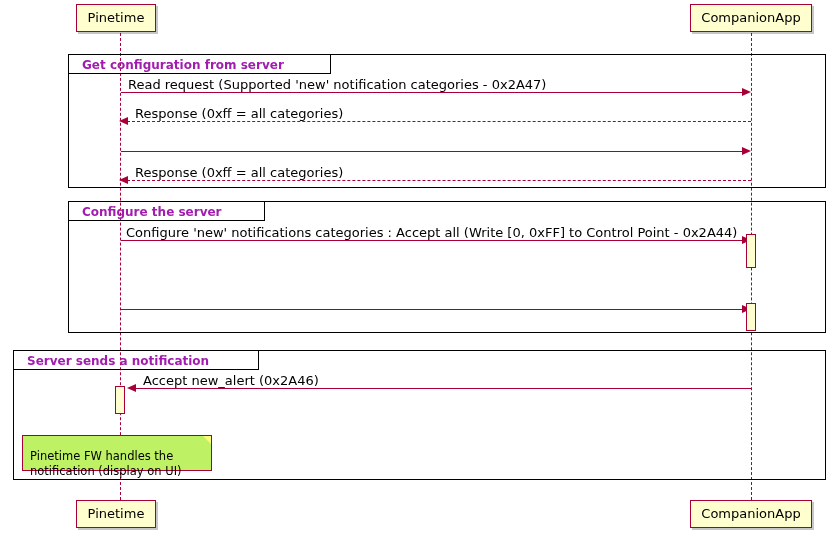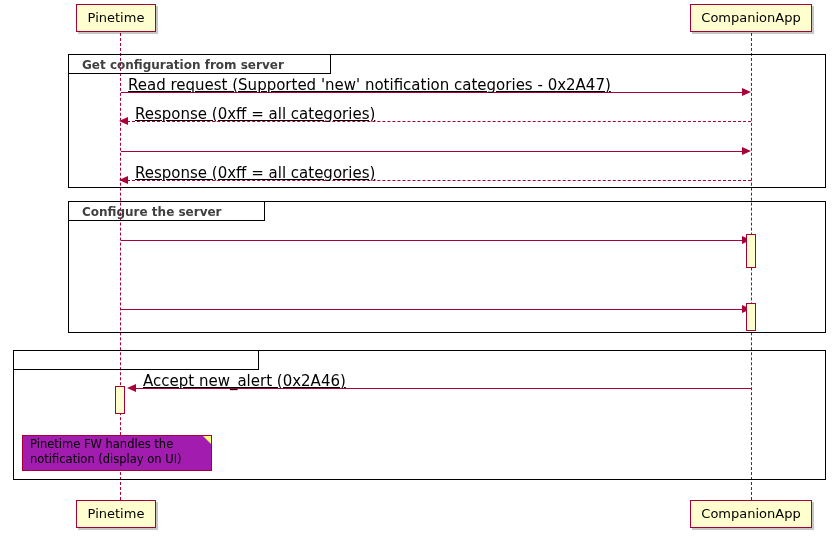--- a/index.html
+++ b/index.html
@@ -57,21 +57,21 @@
     box-sizing: border-box;
     border-right: 1.5px solid #000000;
     border-bottom: 1.5px solid #000000;
     background: transparent;
     height: 20px;
   }
   .group-label {
     position: absolute;
     font-size: 12px;
     font-weight: bold;
-    color: #404040;
+    color: #a21caf;
     white-space: nowrap;
     line-height: 1;
   }
   
   .arrow-line {
     position: absolute;
     height: 0;
     border-top: 1px solid #A80036;
   }
   .arrow-line.dashed {
@@ -88,35 +88,34 @@
   .arrow-head-left {
     position: absolute;
     width: 0;
     height: 0;
     border-top: 4px solid transparent;
     border-bottom: 4px solid transparent;
     border-right: 9px solid #A80036;
   }
   .msg-label {
     position: absolute;
-    font-size: 15px;
+    font-size: 13px;
     color: #000000;
     white-space: nowrap;
     line-height: 1;
-    text-decoration: underline;
   }
   
   .note {
     position: absolute;
     box-sizing: border-box;
-    background: #a21caf;
+    background: #bef264;
     border: 1px solid #A80036;
     font-size: 11.5px;
     color: #000000;
-    padding: 1px 7px;
+    padding: 13px 7px;
     line-height: 1.32;
     white-space: pre-line;
   }
   .note-fold {
     position: absolute;
     width: 0;
     height: 0;
     border-left: 9px solid transparent;
     border-top: 9px solid #A80036;
   }
@@ -157,28 +156,30 @@
   <div class="arrow-line dashed" style="left:127px; top:180px; width:624px;"></div>
   <div class="arrow-head-left" style="left:119px; top:176px;"></div>
   <div class="msg-label" style="left:135px; top:166px;">Response (0xff = all categories)</div>
 
   <div class="group" style="left:68px; top:201px; width:758px; height:132px;"></div>
   <div class="group-tab" style="left:68px; top:201px; width:197px;"></div>
   <div class="group-label" style="left:82px; top:206px;text-align:right;">Configure the server</div>
 
   <div class="arrow-line" style="left:121px; top:240px; width:624px;"></div>
   <div class="arrow-head-right" style="left:742px; top:236px;"></div>
+  <div class="msg-label" style="left:126px; top:226px;">Configure 'new' notifications categories : Accept all (Write [0, 0xFF] to Control Point - 0x2A44)</div>
   <div class="activation" style="left:746px; top:234px; height:34px;"></div>
 
   <div class="arrow-line" style="left:121px; top:309px; width:624px;"></div>
   <div class="arrow-head-right" style="left:742px; top:305px;"></div>
   <div class="activation" style="left:746px; top:303px; height:28px;"></div>
 
   <div class="group" style="left:13px; top:350px; width:813px; height:130px;"></div>
   <div class="group-tab" style="left:13px; top:350px; width:246px;"></div>
+  <div class="group-label" style="left:27px; top:355px;">Server sends a notification</div>
 
   <div class="arrow-line" style="left:135px; top:388px; width:616px;"></div>
   <div class="arrow-head-left" style="left:127px; top:384px;"></div>
   <div class="msg-label" style="left:143px; top:374px;">Accept new_alert (0x2A46)</div>
   <div class="activation" style="left:115px; top:386px; height:28px;"></div>
 
   <div class="note" style="left:22px; top:435px; width:190px; height:36px;">Pinetime FW handles the
 notification (display on UI)</div>
   <div class="note-fold" style="left:203px; top:435px;"></div>
   <div class="note-fold-inner" style="left:203px; top:436px;"></div>

